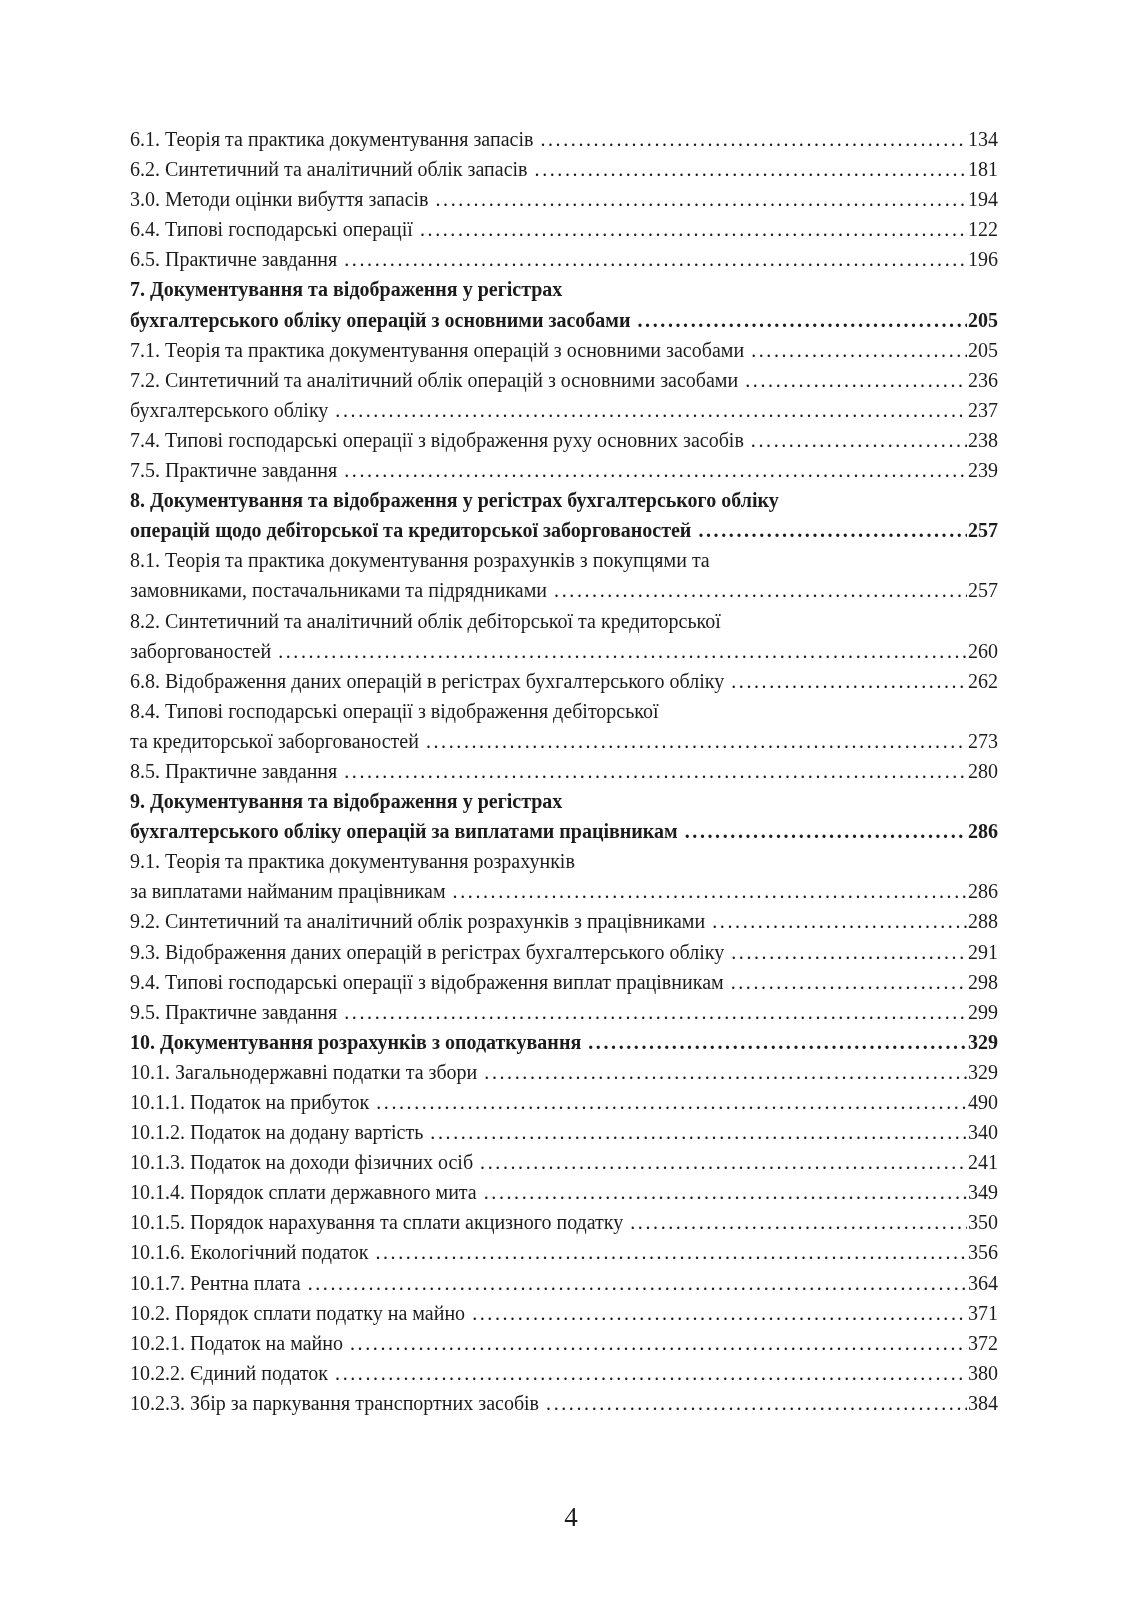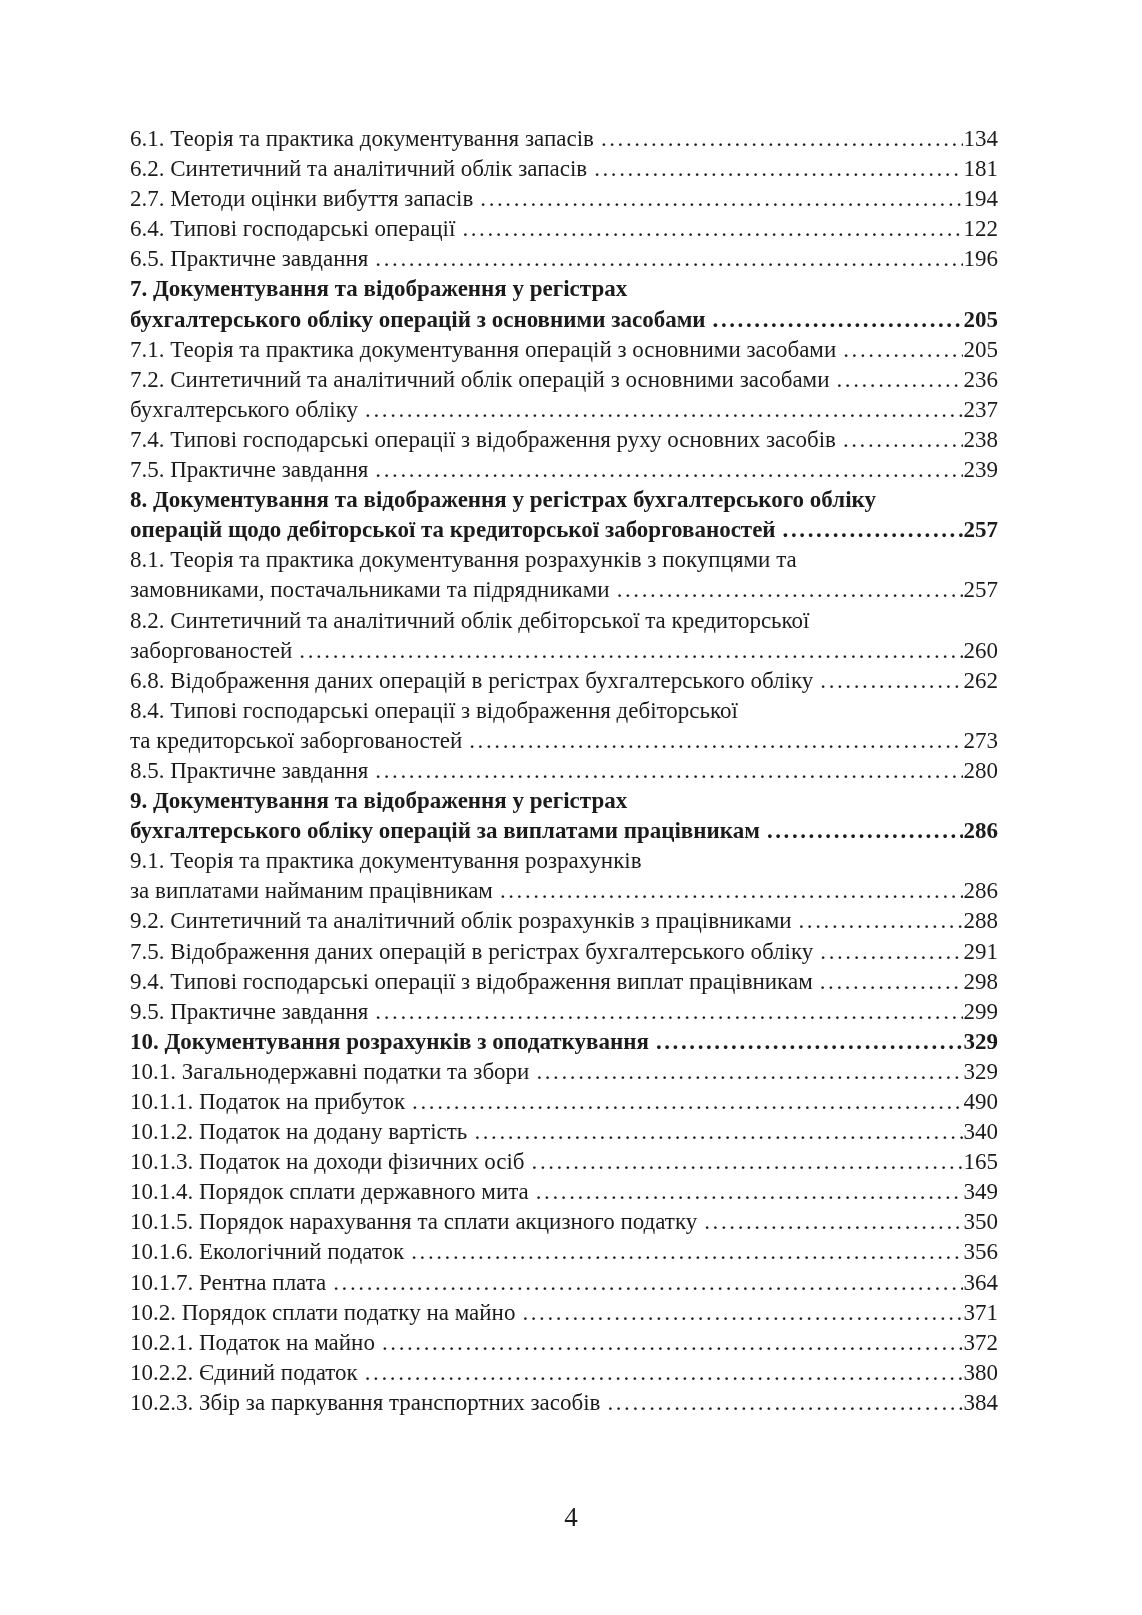--- a/index.html
+++ b/index.html
@@ -13,21 +13,21 @@
     position: relative;
     font-family: "Liberation Serif", "DejaVu Serif", serif;
     color: #1b1b1b;
     overflow: hidden;
   }
   .toc {
     position: absolute;
     left: 130px;
     top: 124px;
     width: 868px;
-    font-size: 23px;
+    font-size: 20px;
     line-height: 30.1px;
   }
   .entry { font-weight: normal; }
   .entry.bold { font-weight: 700; }
   .line {
     display: flex;
     align-items: baseline;
   }
   .txt {
     flex: 0 0 auto;
@@ -72,21 +72,21 @@
     </div>
     <div class="entry">
       <div class="line">
         <span class="txt">6.2. Синтетичний та аналітичний облік запасів</span>
         <span class="leader"></span>
         <span class="pg">181</span>
       </div>
     </div>
     <div class="entry">
       <div class="line">
-        <span class="txt">2.7. Методи оцінки вибуття запасів</span>
+        <span class="txt">3.0. Методи оцінки вибуття запасів</span>
         <span class="leader"></span>
         <span class="pg">194</span>
       </div>
     </div>
     <div class="entry">
       <div class="line">
         <span class="txt">6.4. Типові господарські операції</span>
         <span class="leader"></span>
         <span class="pg">122</span>
       </div>
@@ -219,21 +219,21 @@
     </div>
     <div class="entry">
       <div class="line">
         <span class="txt">9.2. Синтетичний та аналітичний облік розрахунків з працівниками</span>
         <span class="leader"></span>
         <span class="pg">288</span>
       </div>
     </div>
     <div class="entry">
       <div class="line">
-        <span class="txt">7.5. Відображення даних операцій в регістрах бухгалтерського обліку</span>
+        <span class="txt">9.3. Відображення даних операцій в регістрах бухгалтерського обліку</span>
         <span class="leader"></span>
         <span class="pg">291</span>
       </div>
     </div>
     <div class="entry">
       <div class="line">
         <span class="txt">9.4. Типові господарські операції з відображення виплат працівникам</span>
         <span class="leader"></span>
         <span class="pg">298</span>
       </div>
@@ -270,21 +270,21 @@
       <div class="line">
         <span class="txt">10.1.2. Податок на додану вартість</span>
         <span class="leader"></span>
         <span class="pg">340</span>
       </div>
     </div>
     <div class="entry">
       <div class="line">
         <span class="txt">10.1.3. Податок на доходи фізичних осіб</span>
         <span class="leader"></span>
-        <span class="pg">165</span>
+        <span class="pg">241</span>
       </div>
     </div>
     <div class="entry">
       <div class="line">
         <span class="txt">10.1.4. Порядок сплати державного мита</span>
         <span class="leader"></span>
         <span class="pg">349</span>
       </div>
     </div>
     <div class="entry">

